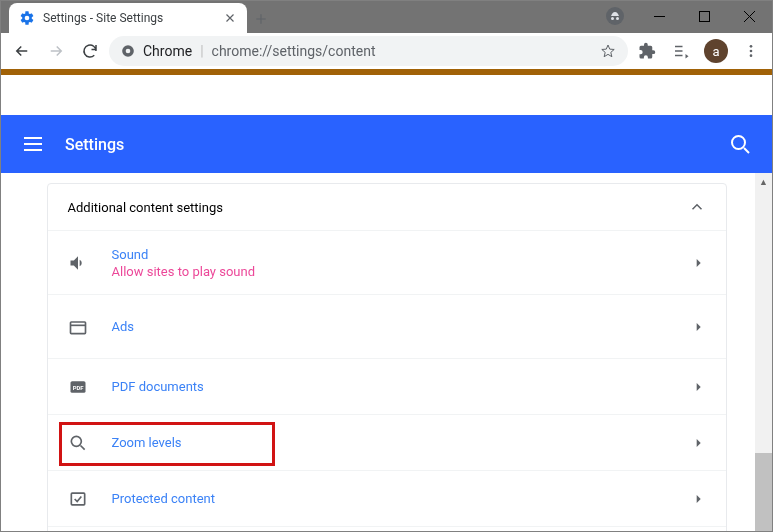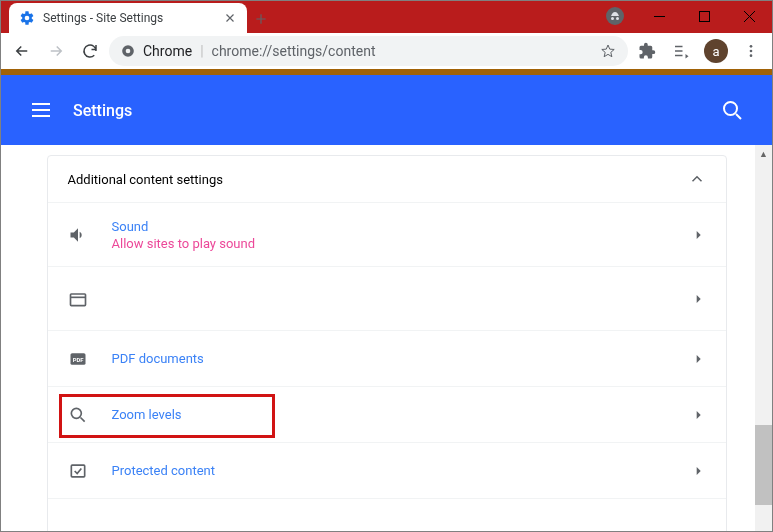--- a/index.html
+++ b/index.html
@@ -1,19 +1,19 @@
 <!DOCTYPE html>
 <html><head>
 <meta charset="utf-8">
 <style>
   * { box-sizing: border-box; margin: 0; padding: 0; font-family: "Segoe UI", Roboto, Arial, sans-serif; }
   body { width: 773px; height: 532px; background: #fff; overflow: hidden; position: relative; border: 1px solid #808080; }
 
   
-  .titlebar { height: 32px; background: #b91c1c; display: flex; align-items: flex-end; position: relative; }
+  .titlebar { height: 32px; background: #737373; display: flex; align-items: flex-end; position: relative; }
   .tab { background: #fff; height: 30px; margin-left: 8px; border-radius: 8px 8px 0 0; display: flex; align-items: center; padding: 0 10px; width: 238px; font-size: 12px; color: #3c4043; position: relative; }
   .tab svg.favicon { width: 16px; height: 16px; margin-right: 8px; flex-shrink:0; }
   .tab .title { flex: 1; white-space: nowrap; overflow: hidden; text-overflow: ellipsis; }
   .tab .close { width: 14px; height: 14px; margin-left: 6px; cursor: pointer; color:#5f6368;}
   .newtab { width: 28px; height: 28px; display: flex; align-items: center; justify-content: center; cursor: pointer; color:#5f6368;}
   .win-ctrls { position: absolute; right: 0; top: 0; display: flex; height: 30px; }
   .win-btn { width: 45px; display: flex; align-items: center; justify-content: center; cursor: pointer; color:#333; }
   .incog { position:absolute; right: 148px; top: 6px; width:18px; height:18px; background:#5f6368; border-radius:50%; display:flex; align-items:center; justify-content:center;}
   .incog svg{width:12px;height:12px;fill:#dee1e6;}
 
@@ -24,21 +24,21 @@
   .omnibox { flex:1; height: 30px; background: #f1f3f4; border-radius: 15px; display:flex; align-items:center; padding: 0 12px; font-size:14px; color:#5f6368; gap:8px;}
   .omnibox .lock{width:14px;height:14px;fill:#5f6368;}
   .omnibox .chrome-label{color:#202124;}
   .omnibox .sep{color:#c0c0c0;}
   .omnibox .url{color:#5f6368;}
   .omnibox .star{margin-left:auto; width:16px;height:16px; fill:none; stroke:#5f6368; stroke-width:1.5;}
   .tool-icon{width:30px;height:30px;display:flex;align-items:center;justify-content:center;cursor:pointer;color:#5f6368;}
   .avatar{width:24px;height:24px;border-radius:50%;background:#5f432e;color:#fff;display:flex;align-items:center;justify-content:center;font-size:13px;margin:0 4px;}
 
   
-  .blue-header{height:70px;background:#2962ff;display:flex;align-items:center;padding:0 28px;color:#fff;}
+  .blue-header{height:58px;background:#2962ff;display:flex;align-items:center;padding:0 20px;color:#fff;margin-top:40px;}
   .hamburger{width:24px;height:24px;cursor:pointer;margin-right:20px;}
   .blue-header .htitle{font-size:16px;font-weight:500;}
   .blue-header .search{margin-left:auto;width:24px;height:24px;cursor:pointer;}
 
   
   .content-wrap{position:relative; height: calc(532px - 32px - 42px - 58px - 2px); overflow:hidden; background:#fff;}
   .scrollbar-track{position:absolute;right:0;top:0;bottom:0;width:17px;background:#f1f1f1;}
   .scrollbar-thumb{position:absolute;right:0;width:17px;height:80px;background:#c1c1c1;top:280px;}
   .scrollbar-arrow{position:absolute;right:0;width:17px;height:17px;background:#f1f1f1;display:flex;align-items:center;justify-content:center;color:#666;font-size:9px;}
   .scrollbar-arrow.up{top:0;}
@@ -188,20 +188,21 @@
     </div>
 
     <div class="row">
       <div class="icon">
           <svg viewBox="0 0 24 24" fill="none" stroke="#5f6368" stroke-width="2">
             <rect x="3" y="6" width="18" height="14" rx="1"></rect>
             <path d="M3 10h18"></path>
           </svg>
         </div>
       <div class="txt">
+        <div class="t1">Ads</div>
       </div>
       <svg class="chevr" viewBox="0 0 24 24" fill="#5f6368">
           <path d="M10 6l6 6-6 6z"></path>
         </svg>
     </div>
 
     <div class="row short">
       <div class="icon">
           <svg viewBox="0 0 24 24">
             <rect x="3" y="5" width="18" height="14" rx="2" fill="#5f6368"></rect>

